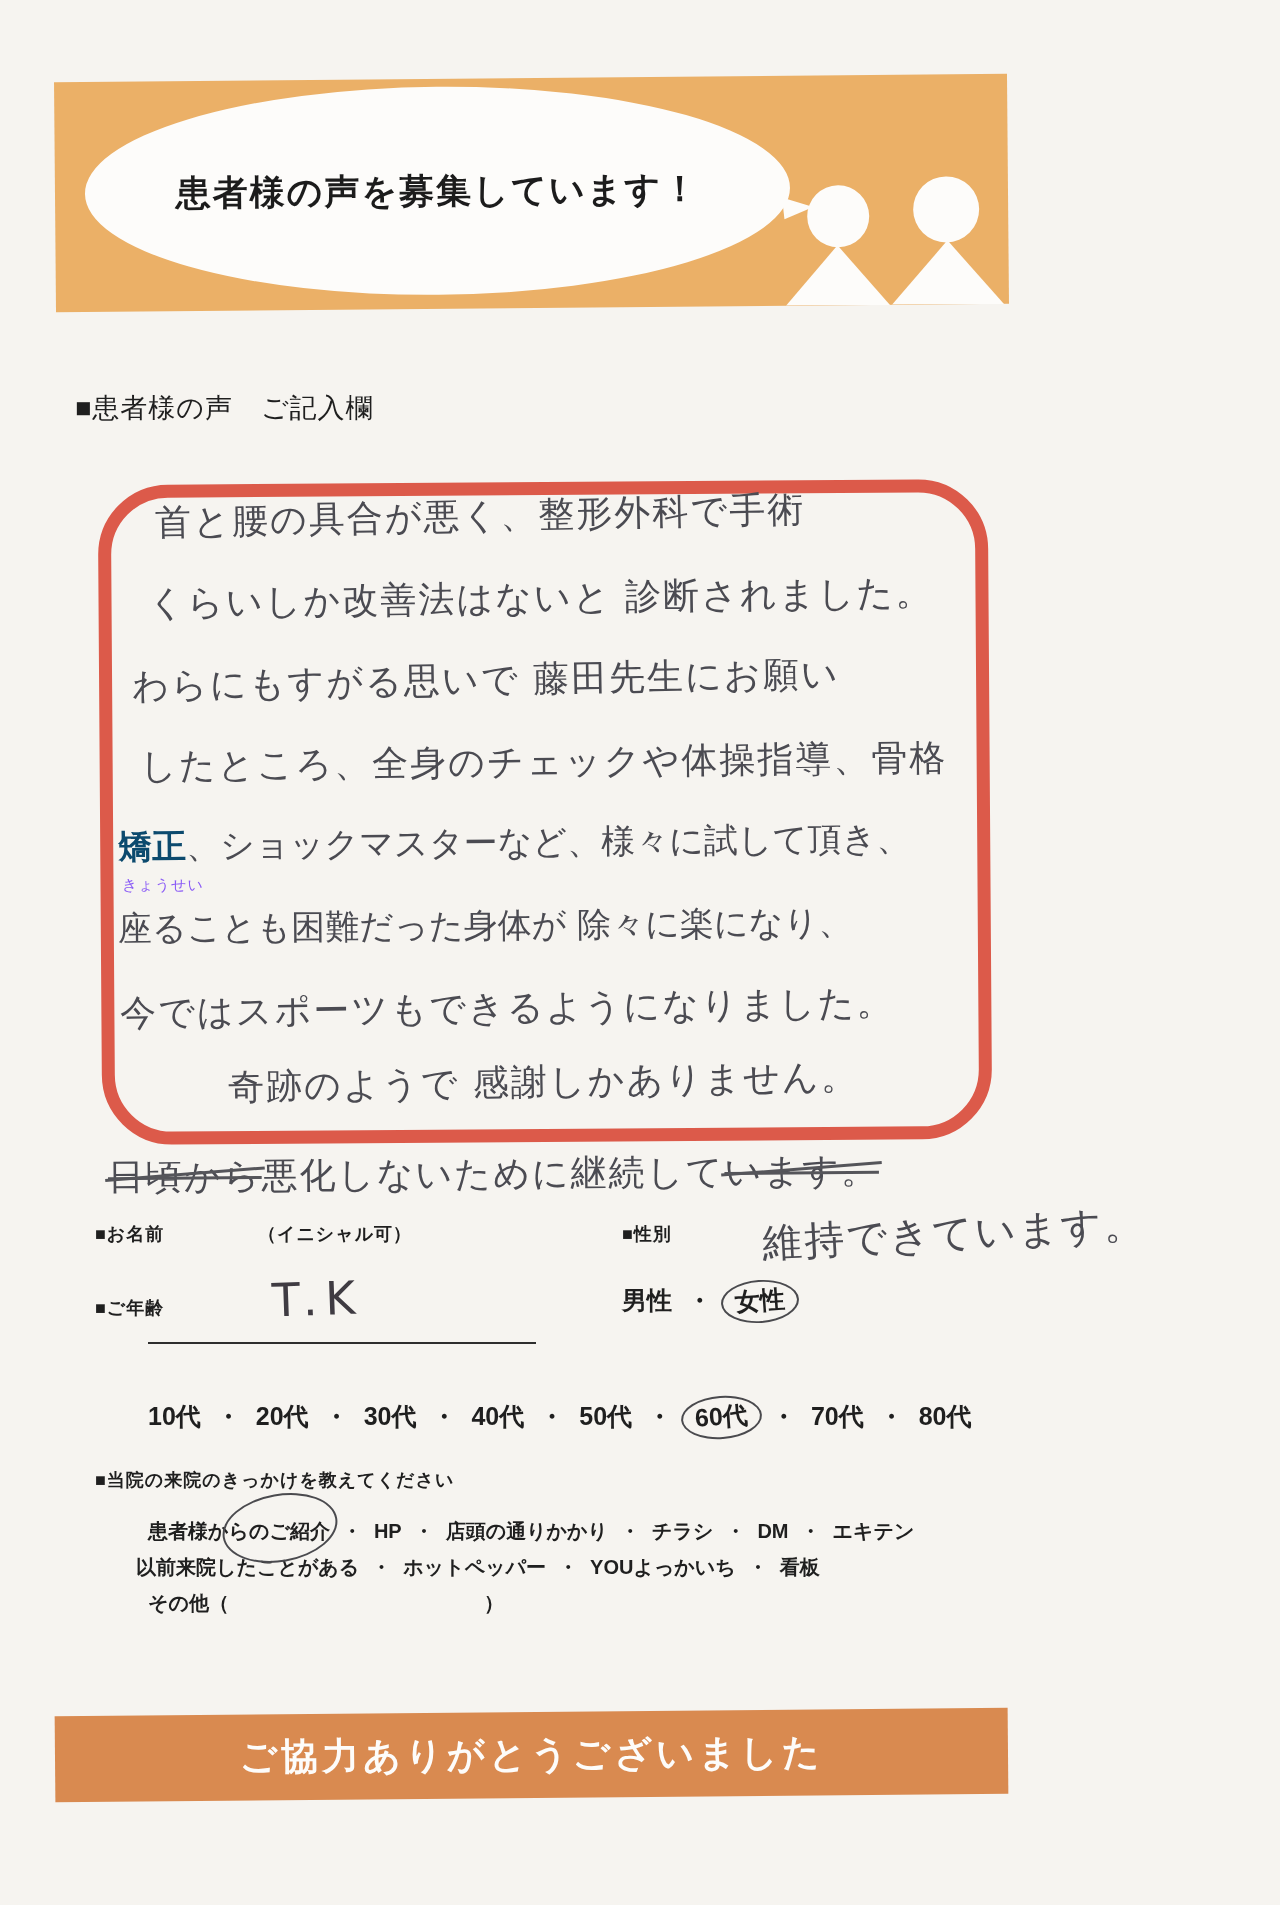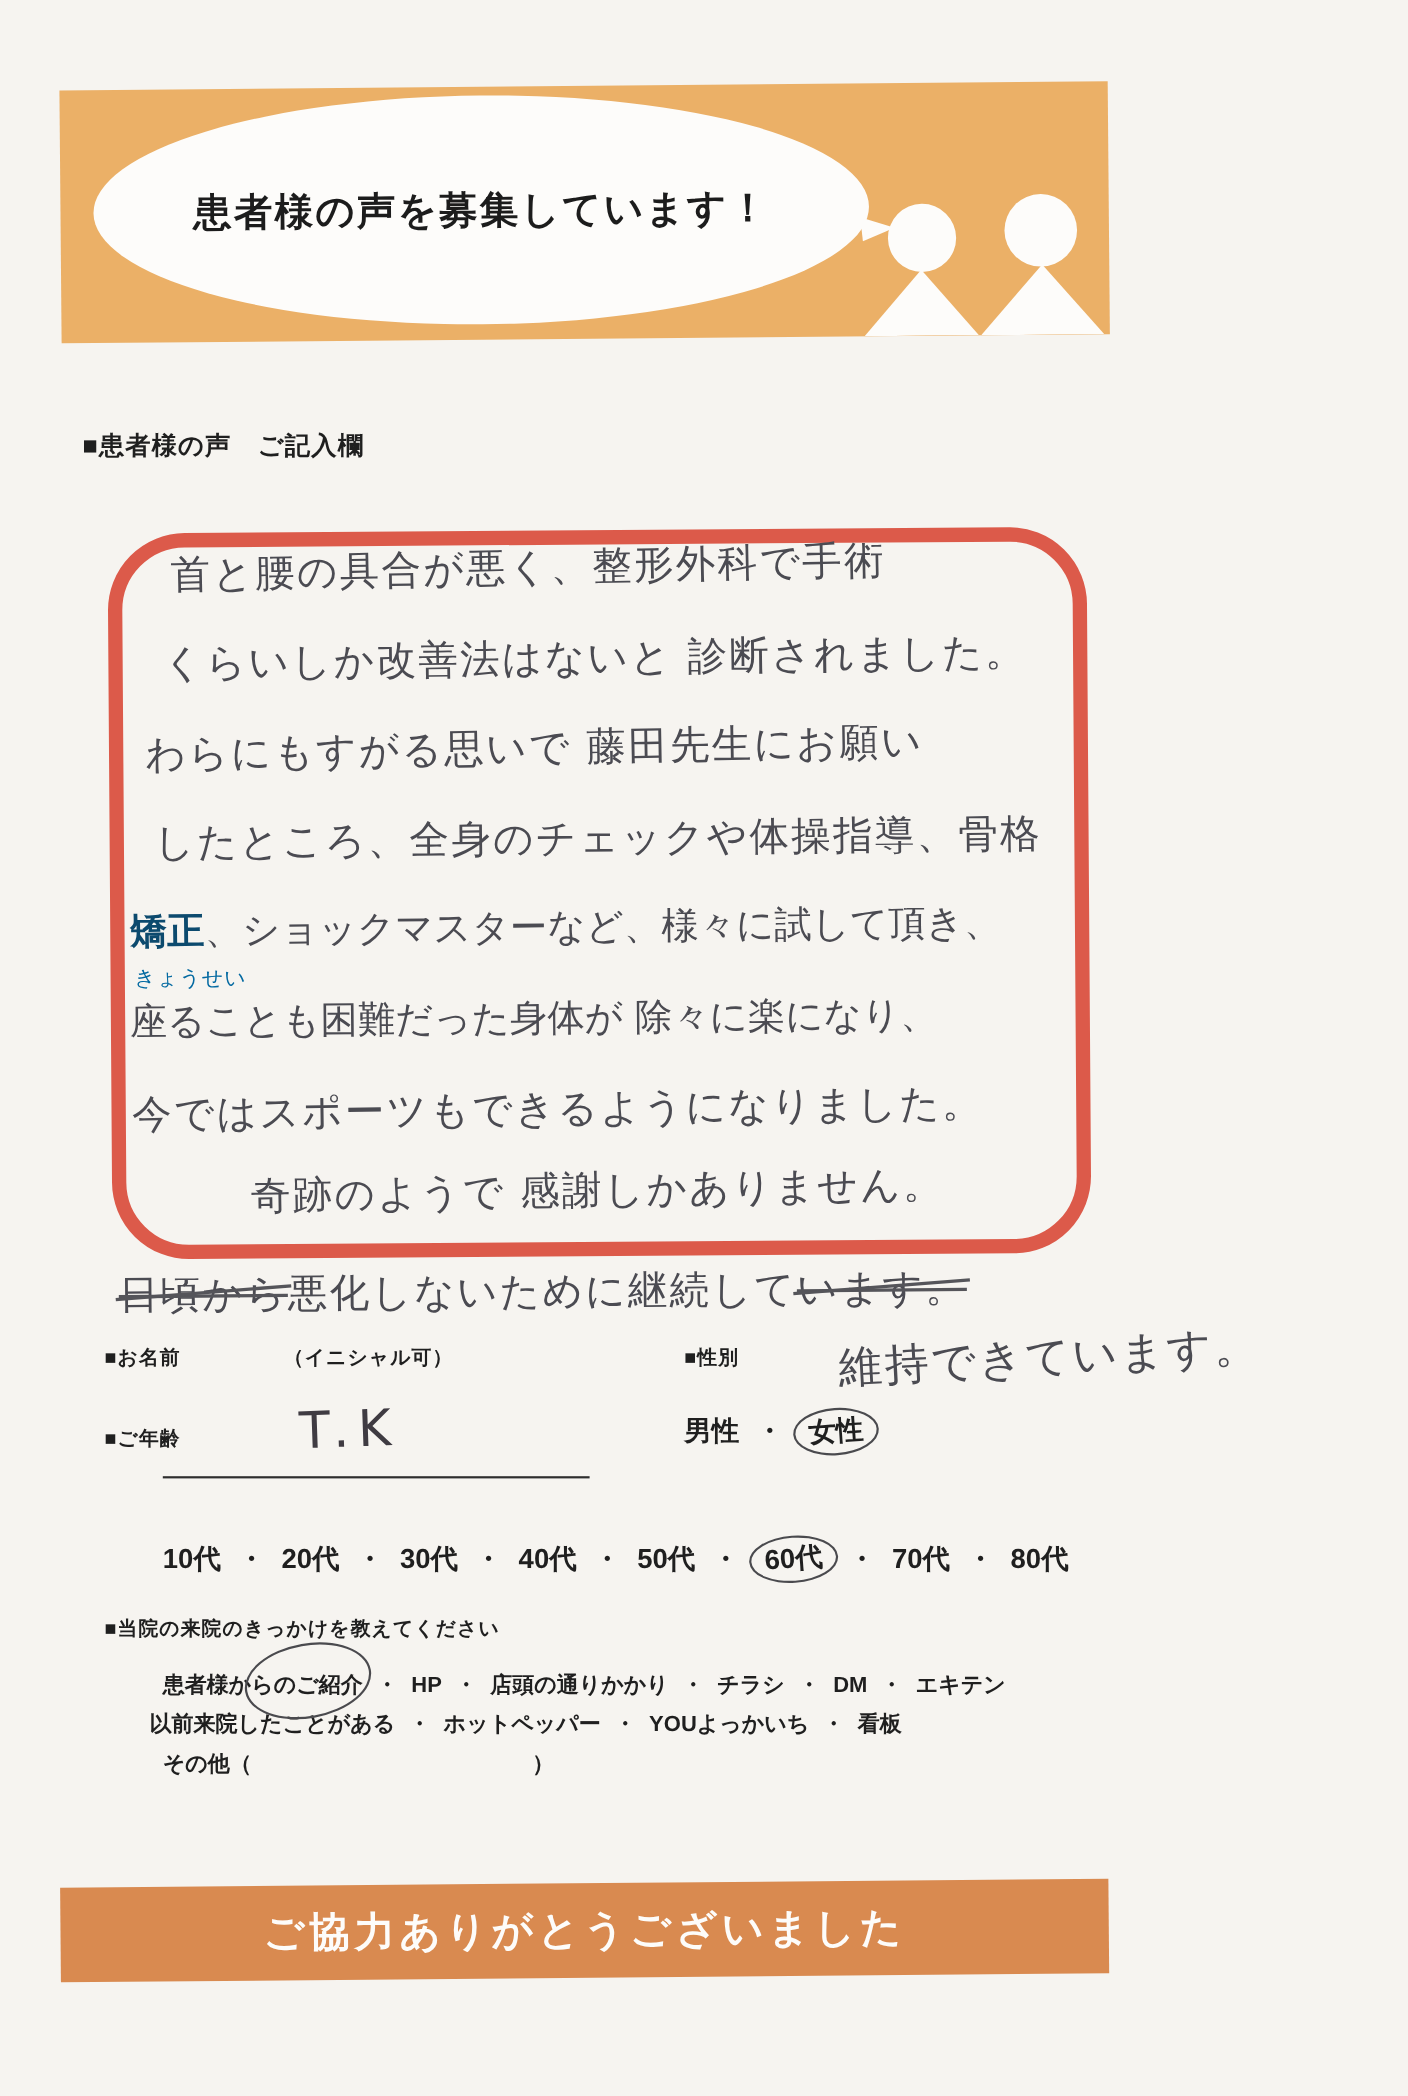--- a/index.html
+++ b/index.html
@@ -28,36 +28,36 @@
     border-left:30px solid #fdfcfa;transform:rotate(-6deg);
   }
   .person-head{position:absolute;background:#fdfcfa;border-radius:50%;}
   .person-body{position:absolute;background:#fdfcfa;clip-path:polygon(50% 0,100% 100%,0 100%);}
   .head1{left:752px;top:110px;width:62px;height:62px;}
   .body1{left:730px;top:170px;width:104px;height:60px;}
   .head2{left:858px;top:102px;width:66px;height:66px;}
   .body2{left:836px;top:166px;width:112px;height:64px;}
 
   
-  .section-title{left:75px;top:390px;font-size:23px;font-weight:bold;letter-spacing:1px;}
+  .section-title{left:75px;top:390px;font-size:27px;font-weight:normal;letter-spacing:1px;}
 
   
   .fbox{
     left:100px;top:482px;width:890px;height:660px;box-sizing:border-box;
     border:13px solid #dc5a4a;border-radius:70px;transform:rotate(-0.4deg);
   }
 
   
   .hw{
     font-family:"DejaVu Sans",sans-serif;
     color:#4b4b52;font-size:36px;letter-spacing:2px;white-space:nowrap;
   }
   .hw.tight{font-size:34px;letter-spacing:0;}
   .hw .em{font-weight:bold;color:#0c4a6e;text-align:center;}
-  .furigana{font-family:"DejaVu Sans",sans-serif;color:#0369a1;font-size:19px;letter-spacing:1px;}
+  .furigana{font-family:"DejaVu Sans",sans-serif;color:#8b5cf6;font-size:15px;letter-spacing:1px;}
   .struck{position:relative;text-decoration:line-through;text-decoration-thickness:3px;text-decoration-color:#55555a;}
   .struck::after{
     content:"";position:absolute;left:-2%;right:-2%;top:42%;height:3px;
     background:#55555a;transform:rotate(-4deg);
   }
   .hw-name{font-family:"DejaVu Sans",sans-serif;color:#3f3b42;font-size:46px;letter-spacing:8px;transform:rotate(-2deg);}
 
   
   .label{font-size:18px;font-weight:bold;letter-spacing:1px;white-space:nowrap;}
   .opts{font-size:25px;font-weight:600;white-space:nowrap;}

